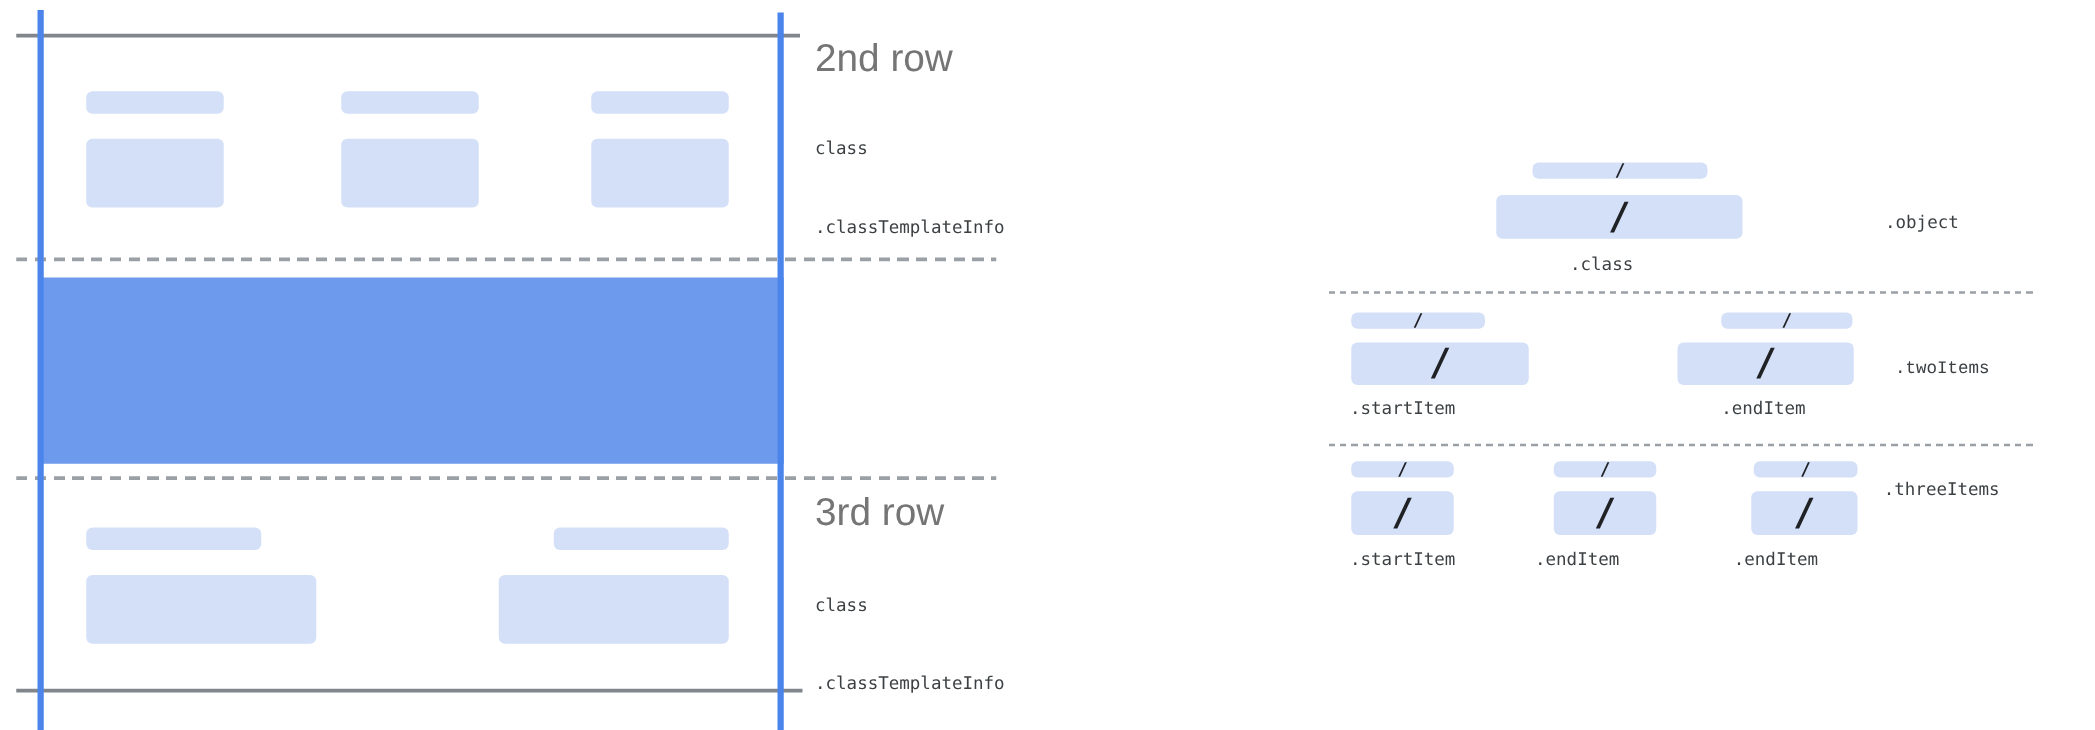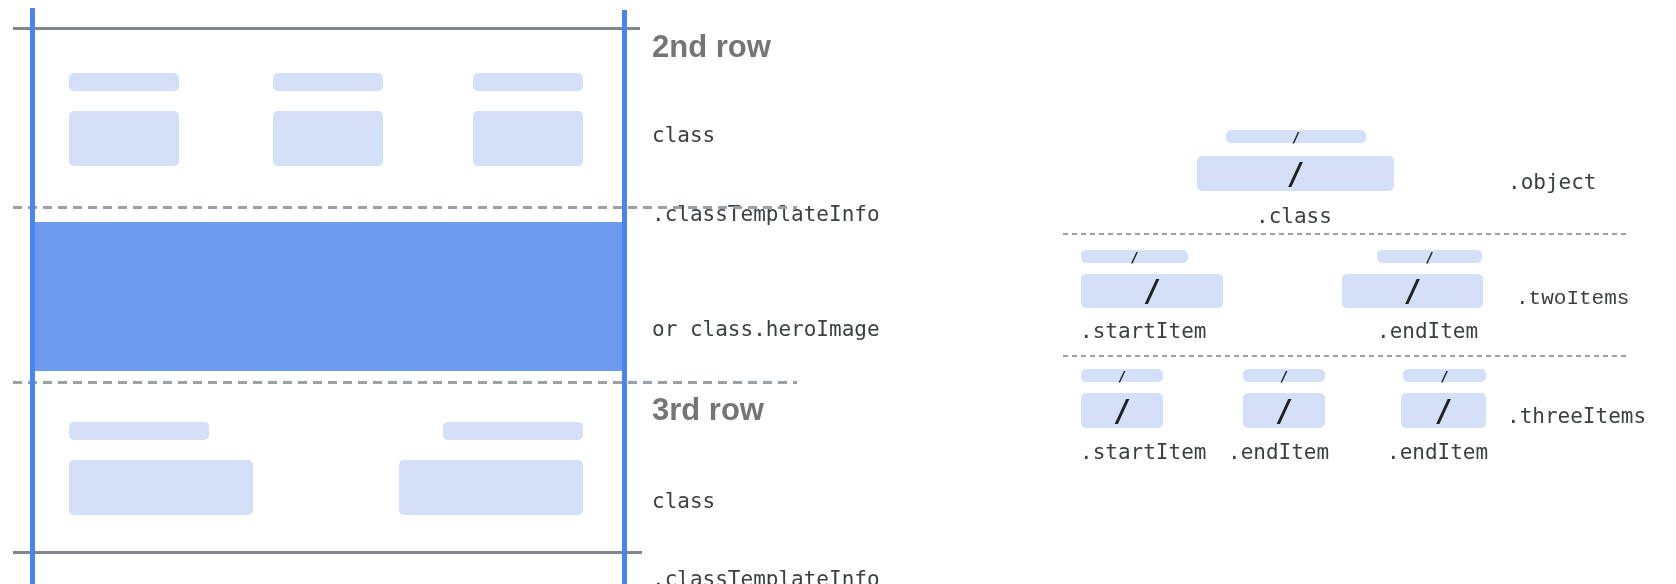--- a/index.html
+++ b/index.html
@@ -19,24 +19,24 @@
     background:repeating-linear-gradient(90deg,#9aa0a6 0 5px,transparent 5px 9px);}
   
   .bar{position:absolute;background:#d3e0f8;border-radius:5px;
     display:flex;align-items:center;justify-content:center;}
   .hero{position:absolute;background:#6d9aec;z-index:2;}
   
   .slash{font-family:"DejaVu Sans Mono", monospace;font-weight:bold;color:#202124;line-height:1;}
   .slash.sm{font-size:14px;}
   .slash.lg{font-size:30px;}
   
-  .heading{position:absolute;font-weight:bold;font-size:31px;color:#757575;
+  .heading{position:absolute;font-weight:normal;font-size:31px;color:#757575;
     white-space:nowrap;line-height:1;}
   .mono{position:absolute;font-family:"DejaVu Sans Mono", monospace;
-    font-size:21px;color:#3c4043;white-space:pre;}
+    font-size:14px;color:#3c4043;white-space:pre;}
   .mono-block div{line-height:31px;}
   .mono-block2 div{line-height:30px;}
 </style>
 </head>
 <body>
 
 <div id="stage">
 
   <div class="hero" style="left:32px;top:222px;width:595px;height:149px;"></div>
 
@@ -59,21 +59,20 @@
   <div class="bar" style="left:443px;top:422px;width:140px;height:18px;"></div>
   <div class="bar" style="left:399px;top:460px;width:184px;height:55px;"></div>
 
   <div class="heading" style="left:652px;top:31px;">2nd row</div>
   <div class="mono mono-block" style="left:652px;top:72px;">
     <div>class</div>
     <div>.classTemplateInfo</div>
   </div>
 
   <div class="mono mono-block2" style="left:652px;top:266px;">
-    <div>or class.heroImage</div>
   </div>
 
   <div class="heading" style="left:652px;top:394px;">3rd row</div>
   <div class="mono mono-block2" style="left:652px;top:438px;">
     <div>class</div>
     <div>.classTemplateInfo</div>
     
     
   </div>
 
@@ -120,15 +119,15 @@
   </div>
   <div class="bar" style="left:1403px;top:369px;width:83px;height:13px;">
     <span class="slash sm">/</span>
   </div>
   <div class="bar" style="left:1401px;top:393px;width:85px;height:35px;">
     <span class="slash lg">/</span>
   </div>
   <div class="mono" style="left:1080px;top:440px;">.startItem</div>
   <div class="mono" style="left:1228px;top:440px;">.endItem</div>
   <div class="mono" style="left:1387px;top:440px;">.endItem</div>
-  <div class="mono" style="left:1507px;top:404px;">.threeItems</div>
+  <div class="mono" style="left:1507px;top:384px;">.threeItems</div>
 
 </div>
 
 </body></html>

